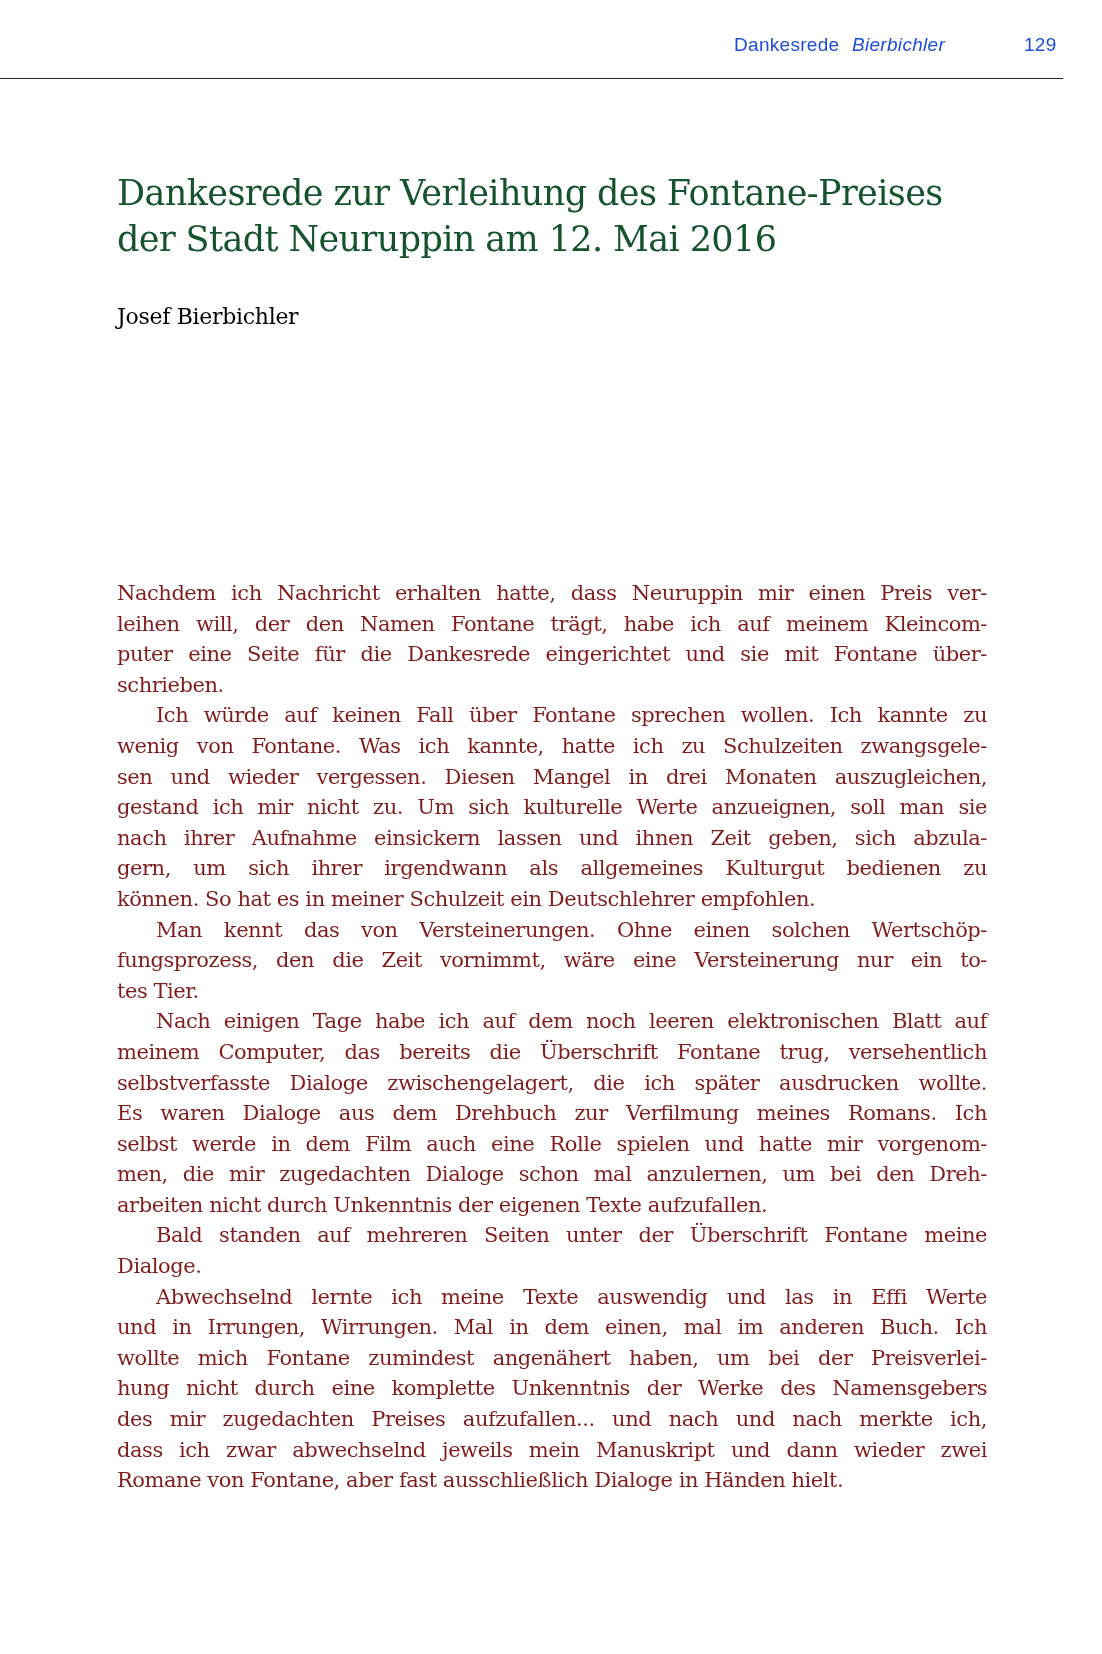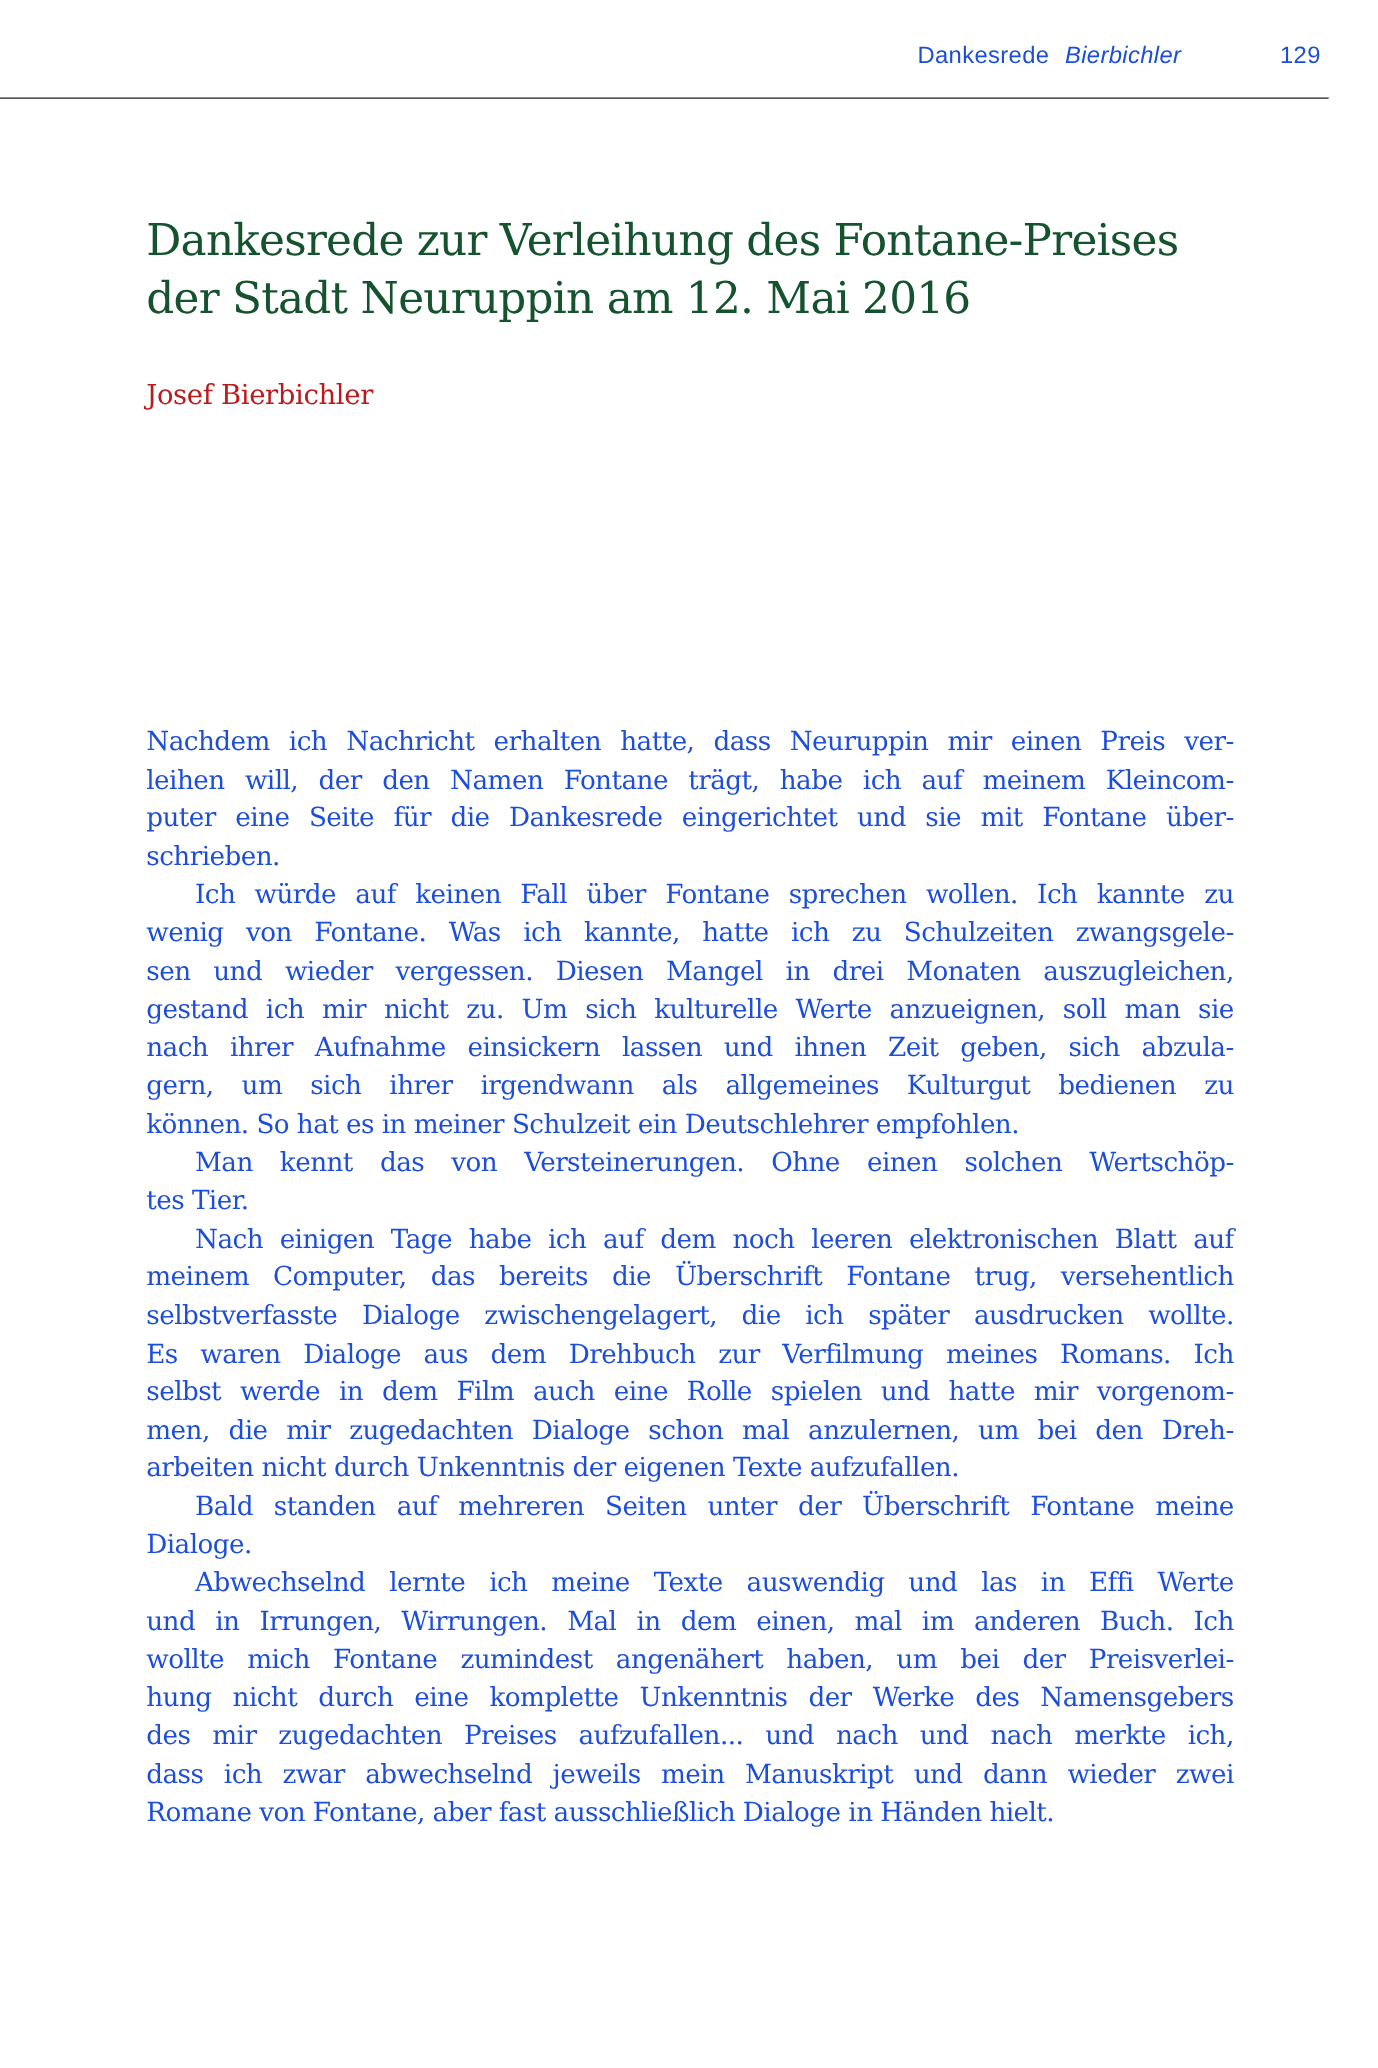--- a/index.html
+++ b/index.html
@@ -63,32 +63,32 @@
       color: #14532d;
       margin: 0;
       letter-spacing: -0.6px;
     }
     .author {
       position: absolute;
       left: 117px;
       top: 304px;
       font-family: "DejaVu Serif", "Liberation Serif", serif;
       font-size: 22px;
-      color: #b91c1c;
+      color: #000000;
       letter-spacing: -0.3px;
     }
     .body-text {
       position: absolute;
       left: 117px;
       top: 578px;
       width: 870px;
       font-family: "DejaVu Serif", "Liberation Serif", serif;
       font-size: 21px;
       line-height: 30.6px;
-      color: #1d4ed8;
+      color: #7f1d1d;
       letter-spacing: -0.45px;
     }
     .line {
       display: block;
       white-space: nowrap;
       text-align: justify;
       text-align-last: justify;
       height: 30.6px;
     }
     .line.last {
@@ -126,20 +126,21 @@
 
   <span class="line indent"><span>Ich würde auf keinen Fall über </span><span class="em">Fontane</span><span> sprechen wollen. Ich </span><span class="em">kannte</span><span> zu</span></span>
   <span class="line"><span>wenig von Fontane. Was ich kannte, hatte ich zu Schulzeiten zwangsgele-</span></span>
   <span class="line"><span>sen und wieder vergessen. Diesen Mangel in drei Monaten auszugleichen,</span></span>
   <span class="line"><span>gestand ich mir nicht zu. Um sich kulturelle Werte anzueignen, soll man sie</span></span>
   <span class="line"><span>nach ihrer Aufnahme einsickern lassen und ihnen Zeit geben, sich abzula-</span></span>
   <span class="line"><span>gern, um sich ihrer irgendwann als allgemeines Kulturgut bedienen zu</span></span>
   <span class="line last"><span>können. So hat es in meiner Schulzeit ein Deutschlehrer empfohlen.</span></span>
 
   <span class="line indent"><span>Man kennt das von Versteinerungen. Ohne einen solchen Wertschöp-</span></span>
+  <span class="line"><span>fungsprozess, den die Zeit vornimmt, wäre eine Versteinerung nur ein to-</span></span>
   <span class="line last"><span>tes Tier.</span></span>
 
   <span class="line indent"><span>Nach einigen Tage habe ich auf dem noch leeren elektronischen Blatt auf</span></span>
   <span class="line"><span>meinem Computer, das bereits die Überschrift </span><span class="em">Fontane</span><span> trug, versehentlich</span></span>
   <span class="line"><span>selbstverfasste Dialoge zwischengelagert, die ich später ausdrucken wollte.</span></span>
   <span class="line"><span>Es waren Dialoge aus dem Drehbuch zur Verfilmung meines Romans. Ich</span></span>
   <span class="line"><span>selbst werde in dem Film auch eine Rolle spielen und hatte mir vorgenom-</span></span>
   <span class="line"><span>men, die mir zugedachten Dialoge schon mal anzulernen, um bei den Dreh-</span></span>
   <span class="line last"><span>arbeiten nicht durch Unkenntnis der eigenen Texte aufzufallen.</span></span>
 

